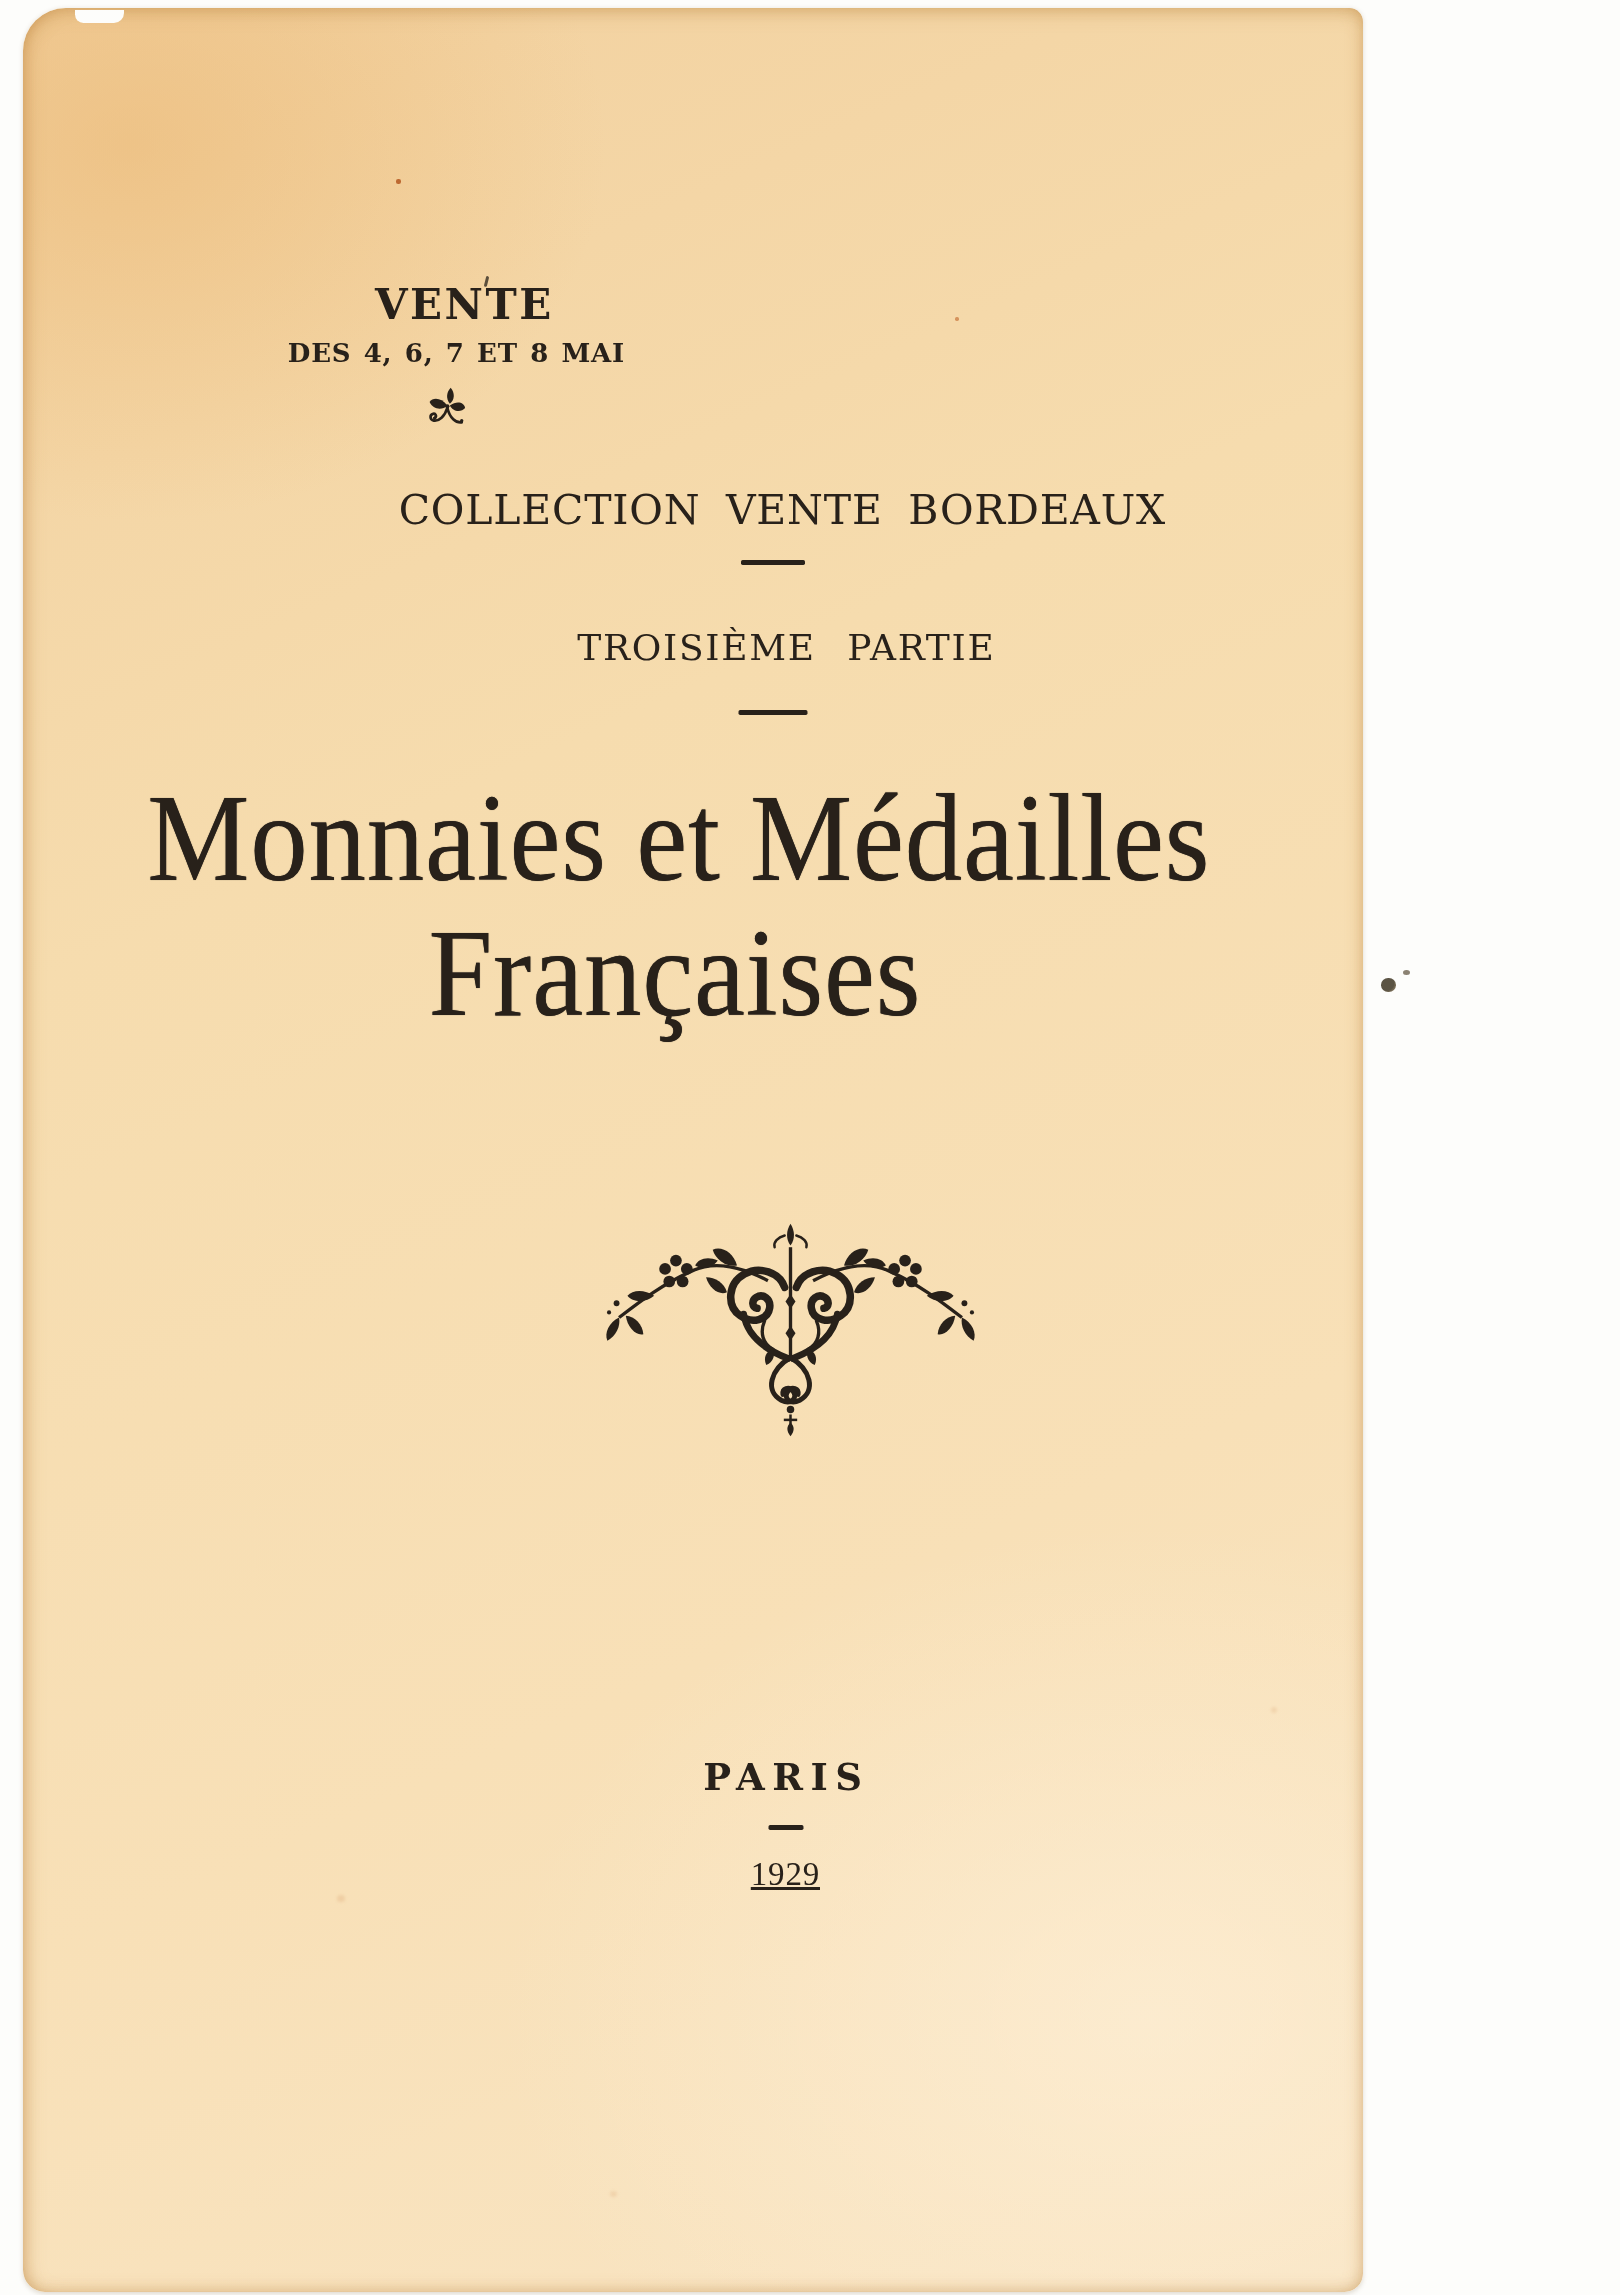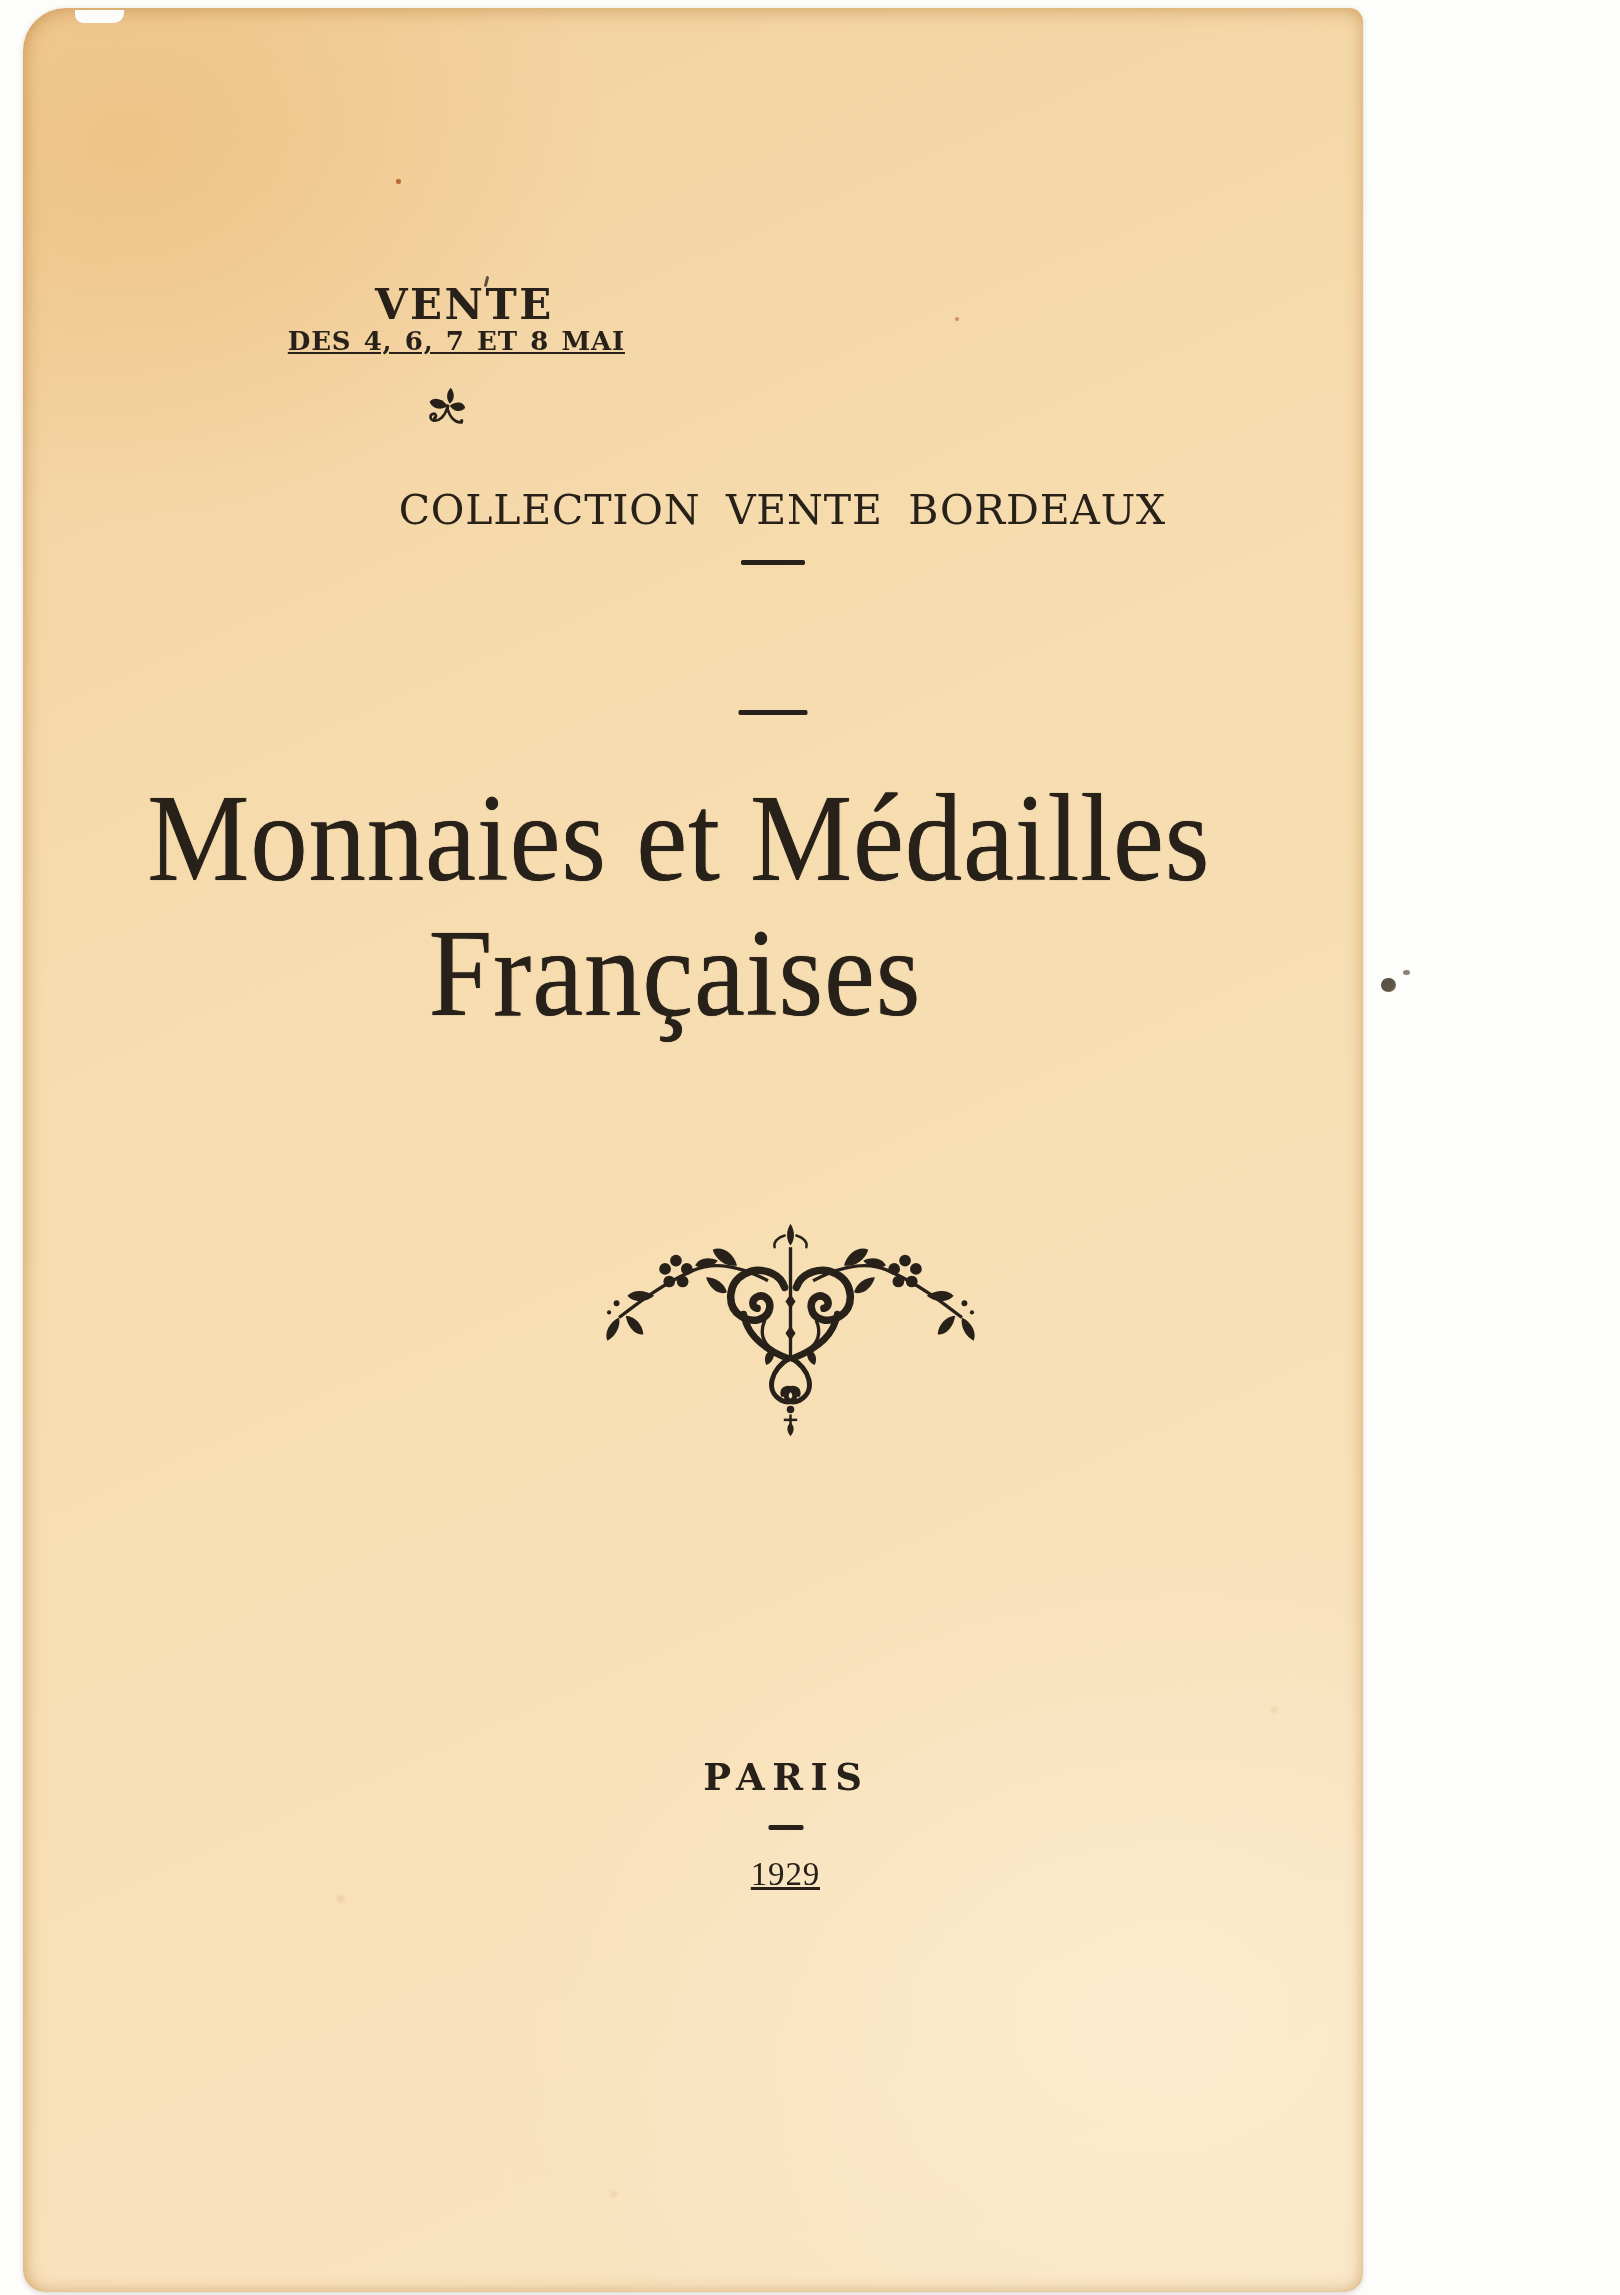--- a/index.html
+++ b/index.html
@@ -36,23 +36,23 @@
       inset 0 -10px 18.4px -10px rgba(198,148,86,0.32);
   }
   
   .abs{position:absolute;white-space:nowrap;transform:translateX(-50%);}
   .sale-label{
     left:441px;top:276px;
     font:700 42px/1 "DejaVu Serif", serif;
     letter-spacing:2.5px;
   }
   .sale-dates{
-    left:433px;top:320px;
+    left:433px;top:332px;
     font:700 26px/1 "DejaVu Serif", serif;
-    letter-spacing:0.8px;word-spacing:2.5px;text-decoration:underline;
+    letter-spacing:0.8px;word-spacing:2.5px;
   }
   .fleuron{
     position:absolute;left:404px;top:378px;
     width:39px;height:49px;color:var(--ink,#28211a);
   }
   .collection{
     left:759px;top:482px;
     font:400 41px/1 "DejaVu Serif", serif;
     letter-spacing:0.8px;word-spacing:11.7px;
   }
@@ -138,20 +138,21 @@
       </g>
       <g fill="none" stroke="currentColor" stroke-width="3.2" stroke-linecap="round">
         <path d="M24 26 C21 36 14 42 8 41 C3 40 3 34 7 33 C10 32 12 36 9 38"></path>
         <path d="M24 26 C27 38 34 44 41 43"></path>
       </g>
     </svg>
 
     <div class="abs collection">COLLECTION VENTE BORDEAUX</div>
     <div class="rule rule1"></div>
 
+    <div class="abs part">TROISIÈME PARTIE</div>
     <div class="rule rule2"></div>
 
     <div class="title-wrap t2">
       <span>Françaises</span>
     </div>
     <div class="title-wrap t1">
       <span>Monnaies et Médailles</span>
     </div>
 
     <svg class="vignette" viewBox="0 0 470 258" aria-hidden="true">

